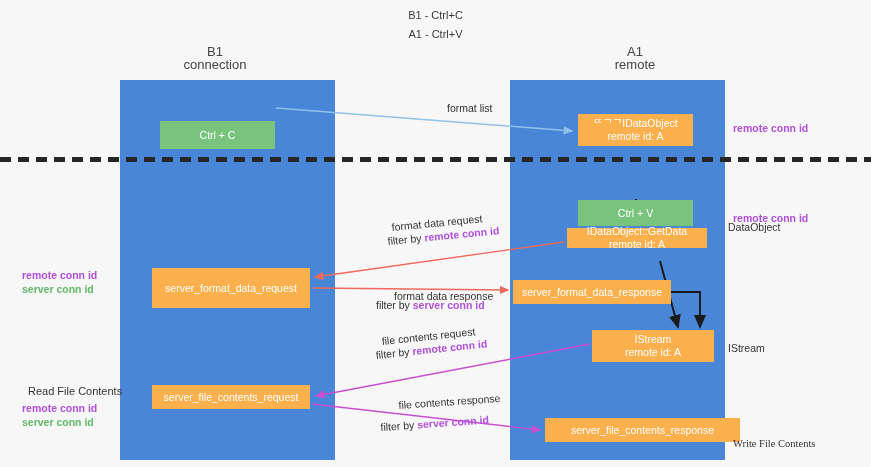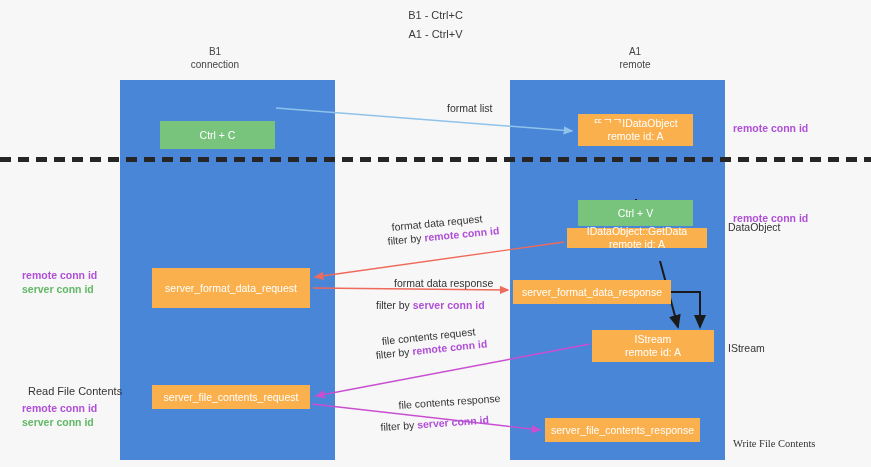--- a/index.html
+++ b/index.html
@@ -14,21 +14,21 @@
 
   
   .title{
     position:absolute;left:0;top:6px;width:871px;
     text-align:center;font-size:11px;color:#3b3b3b;line-height:19px;
     white-space:pre-line;
   }
 
   
   .col-head{
-    position:absolute;text-align:center;font-size:10px;color:#444;
+    position:absolute;text-align:center;font-size:13px;color:#444;
     line-height:13px;white-space:pre-line;
   }
   #head-b1{left:155px;top:45px;width:120px;}
   #head-a1{left:575px;top:45px;width:120px;}
 
   
   .lane{position:absolute;background:#4a86d8;}
   #lane-b1{left:120px;top:80px;width:215px;height:380px;}
   #lane-a1{left:510px;top:80px;width:215px;height:380px;}
 
@@ -49,21 +49,21 @@
   .node.orange{background:#fbb04e;}
 
   #n-ctrlc{left:160px;top:93px;width:115px;height:28px;}
   #n-idataobject{left:578px;top:114px;width:115px;height:32px;}
   #n-ctrlv{left:578px;top:172px;width:115px;height:26px;}
   #n-getdata{left:567px;top:228px;width:140px;height:20px;}
   #n-srv-fmt-req{left:152px;top:268px;width:158px;height:40px;}
   #n-srv-fmt-resp{left:513px;top:280px;width:158px;height:24px;}
   #n-istream{left:592px;top:330px;width:122px;height:32px;}
   #n-srv-file-req{left:152px;top:385px;width:158px;height:24px;}
-  #n-srv-file-resp{left:545px;top:418px;width:155px;height:24px;}
+  #n-srv-file-resp{left:545px;top:418px;width:195px;height:24px;}
 
   
   .side{position:absolute;font-size:10.5px;line-height:14px;white-space:pre-line;}
   .side.purple{color:#b04fd8;font-weight:bold;}
   .side.dark{color:#333;font-weight:normal;}
   .purple-txt{color:#b04fd8;font-weight:bold;}
   .green-txt{color:#61b866;font-weight:bold;}
 
   #s-remote-1{left:733px;top:121px;}
   #s-remote-2{left:733px;top:211px;}
@@ -77,21 +77,21 @@
 
   
   .edge-label{
     position:absolute;font-size:10.5px;color:#333;line-height:14px;
     white-space:nowrap;
   }
 
   #l-format-list{left:399px;top:101px;padding-left:48px;}
   #l-fmt-req-1{left:391px;top:220px;transform:rotate(-5.5deg);transform-origin:left top;}
   #l-fmt-req-2{left:387px;top:234px;transform:rotate(-5.5deg);transform-origin:left top;}
-  #l-fmt-resp-1{left:394px;top:276px;}
+  #l-fmt-resp-1{left:394px;top:289px;}
   #l-fmt-resp-2{left:376px;top:298px;}
   #l-file-req-1{left:381px;top:334px;transform:rotate(-6deg);transform-origin:left top;}
   #l-file-req-2{left:375px;top:348px;transform:rotate(-6deg);transform-origin:left top;}
   #l-file-resp-1{left:398px;top:398px;transform:rotate(-4deg);transform-origin:left top;}
   #l-file-resp-2{left:380px;top:420px;transform:rotate(-4deg);transform-origin:left top;}
 
   svg#wires{position:absolute;left:0;top:0;width:871px;height:467px;pointer-events:none;}
 </style>
 </head>
 <body>

